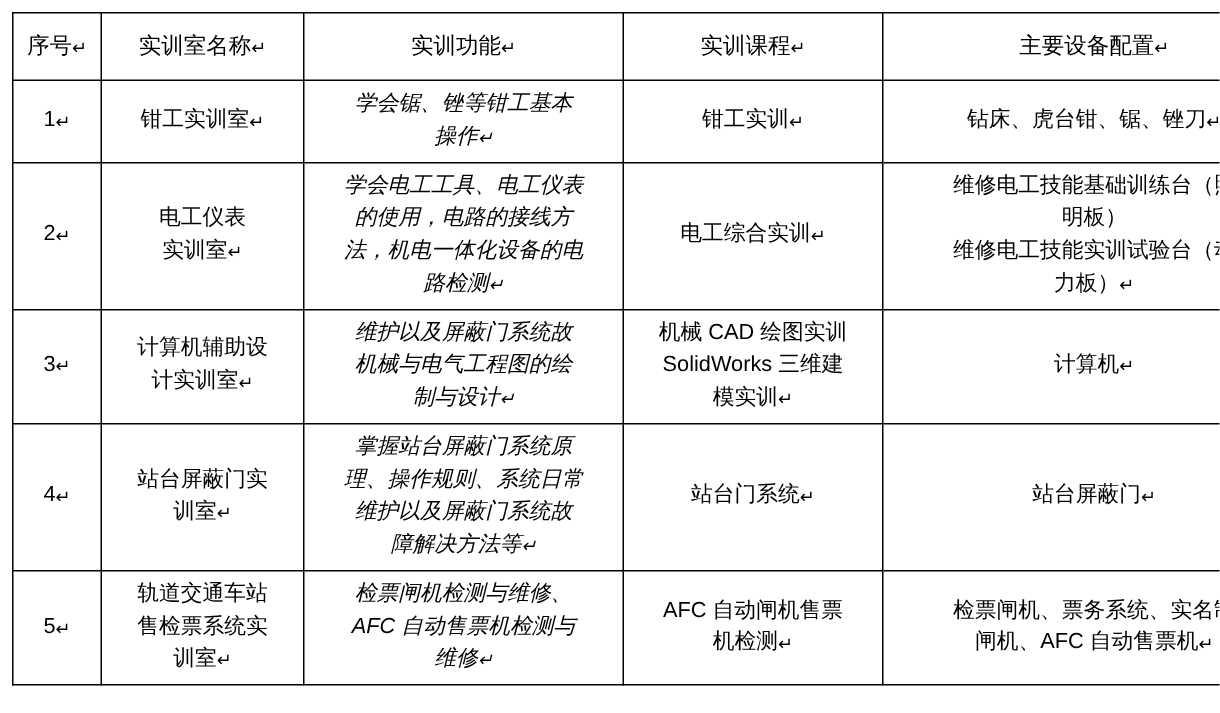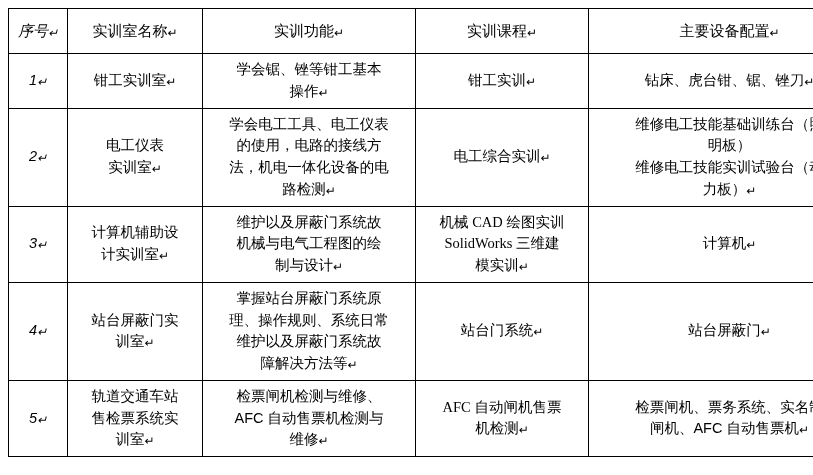--- a/index.html
+++ b/index.html
@@ -35,28 +35,29 @@
     line-height: 1.5;
     text-align: center;
     vertical-align: middle;
     font-weight: normal;
     word-break: break-word;
   }
   table.spec-table th {
     font-size: 15px;
     height: 34px;
   }
-  .col-no    { width: 46px; font-style: italic; }
+  .col-no    { width: 46px; }
   .col-name  { width: 122px; margin-top: 27px; }
   .col-func  { width: 200px; margin-left: 45px; }
-  .col-course{ width: 160px; font-family: Liberation Serif, serif; }
+  .col-course{ width: 160px; }
   .col-equip { width: 269px; }
 
   .cell-left {
     text-align: left;
+    font-style: italic;
   }
   .pilcrow {
     font-size: 12px;
     color: #000000;
     display: inline-block;
     transform: translateY(1px);
   }
   .line {
     display: block;
   }

